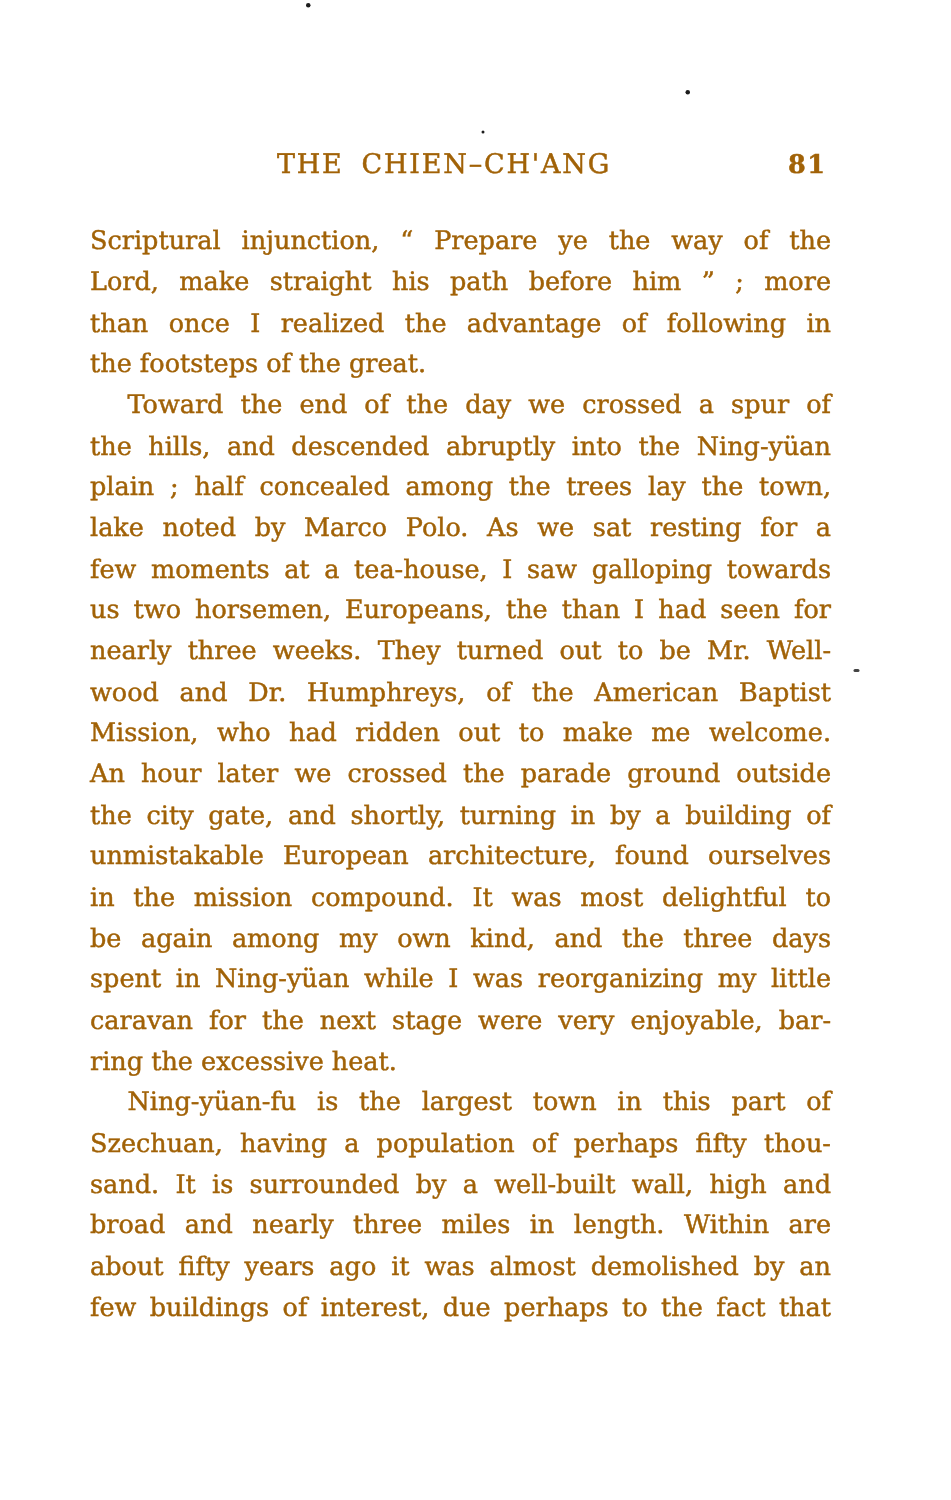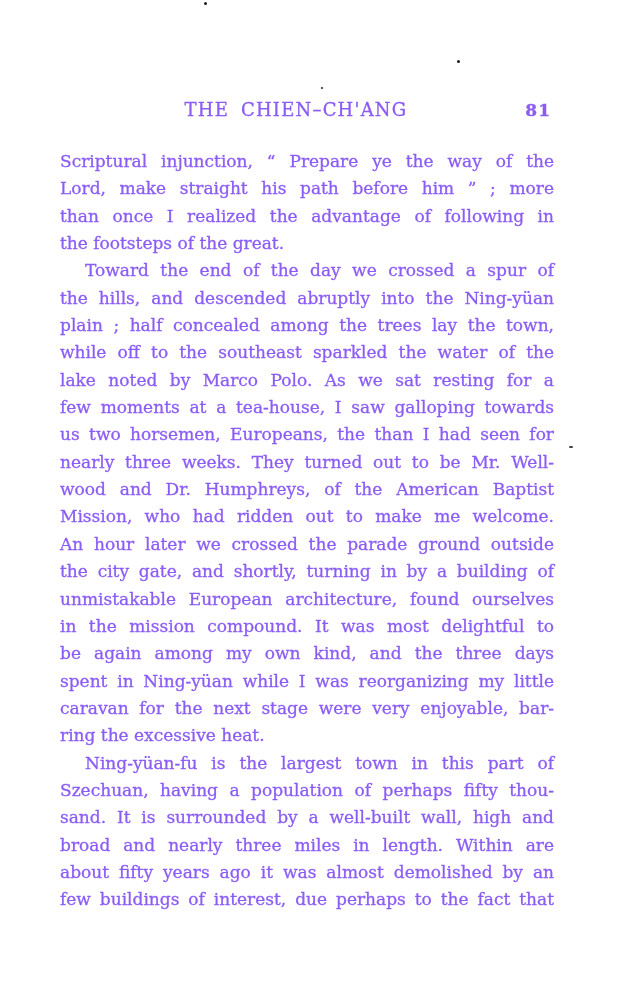--- a/index.html
+++ b/index.html
@@ -3,21 +3,21 @@
 <meta charset="utf-8">
 <style>
   html, body { margin: 0; padding: 0; background: #ffffff; }
   .page {
     position: relative;
     width: 634px;
     height: 1000px;
     background: #ffffff;
     overflow: hidden;
     font-family: "DejaVu Serif", serif;
-    color: #8b5cf6;
+    color: #a16207;
     -webkit-text-stroke: 0.3px;
   }
   .content {
     position: absolute;
     left: 60px;
     top: 99px;
     width: 494px;
   }
   .running-header {
     position: relative;
@@ -84,21 +84,20 @@
         <div class="line">Scriptural injunction, “ Prepare ye the way of the</div>
         <div class="line">Lord, make straight his path before him ” ; more</div>
         <div class="line">than once I realized the advantage of following in</div>
         <div class="line end">the footsteps of the great.</div>
       </div>
 
       <div>
         <div class="line indent">Toward the end of the day we crossed a spur of</div>
         <div class="line">the hills, and descended abruptly into the Ning-yüan</div>
         <div class="line">plain ; half concealed among the trees lay the town,</div>
-        <div class="line">while off to the southeast sparkled the water of the</div>
         <div class="line">lake noted by Marco Polo. As we sat resting for a</div>
         <div class="line">few moments at a tea-house, I saw galloping towards</div>
         <div class="line">us two horsemen, Europeans, the than I had seen for</div>
         <div class="line">nearly three weeks. They turned out to be Mr. Well-</div>
         <div class="line">wood and Dr. Humphreys, of the American Baptist</div>
         <div class="line">Mission, who had ridden out to make me welcome.</div>
         <div class="line">An hour later we crossed the parade ground outside</div>
         <div class="line">the city gate, and shortly, turning in by a building of</div>
         <div class="line">unmistakable European architecture, found ourselves</div>
         <div class="line">in the mission compound. It was most delightful to</div>

